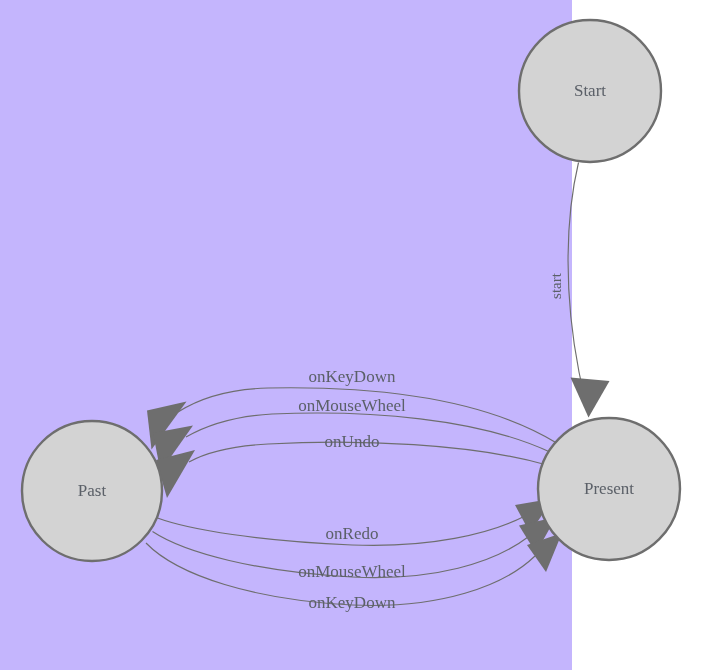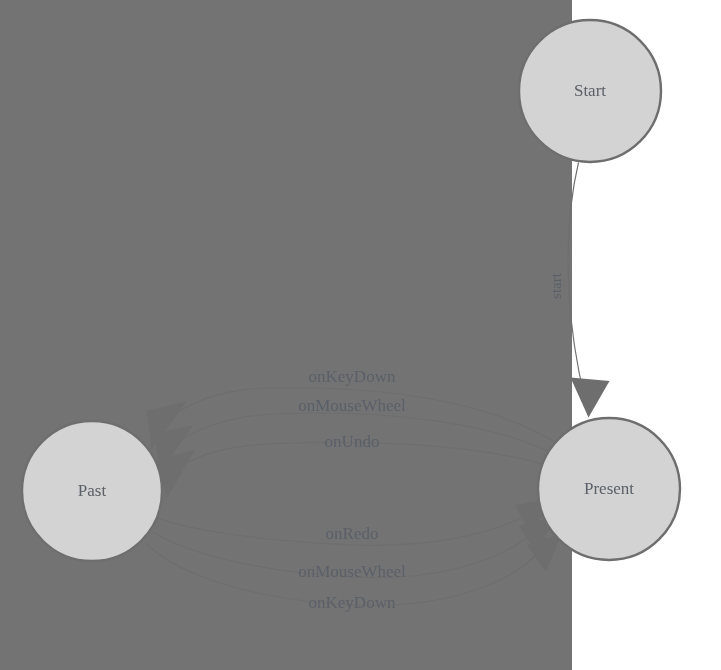--- a/index.html
+++ b/index.html
@@ -10,21 +10,21 @@
   body {
     width: 721px;
     height: 670px;
     overflow: hidden;
     font-family: "Liberation Serif", "DejaVu Serif", serif;
   }
   #diagram-root {
     position: relative;
     width: 572px;
     height: 670px;
-    background: #737373;
+    background: #c4b5fd;
     text-decoration: underline;
   }
   svg#graph {
     position: absolute;
     top: 0;
     left: 0;
     width: 721px;
     height: 670px;
     display: block;
   }

